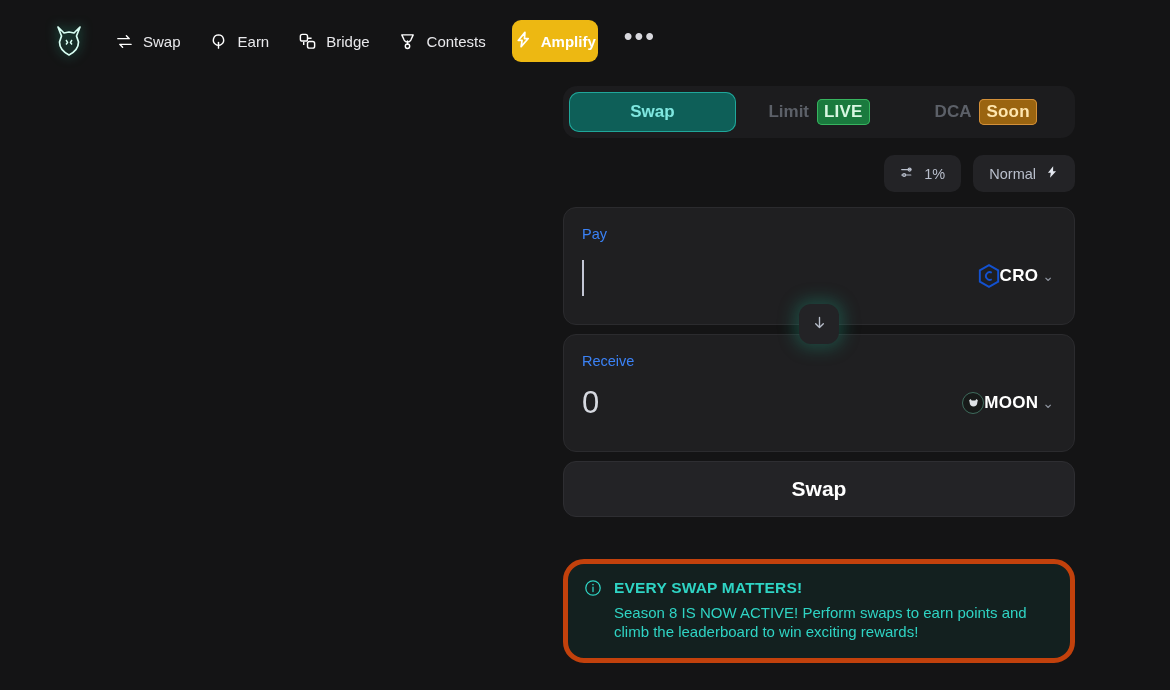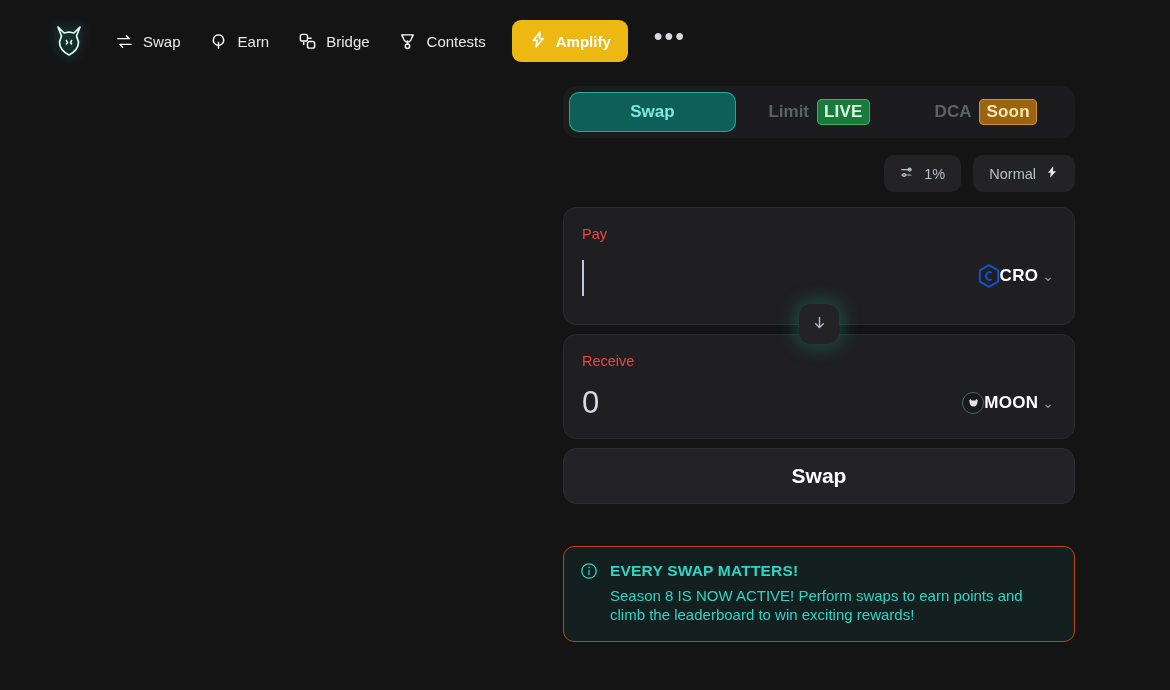--- a/index.html
+++ b/index.html
@@ -32,21 +32,21 @@
     cursor: pointer;
     border-radius: 8px;
     white-space: nowrap;
   }
   .nav-item .ico { display: flex; align-items: center; justify-content: center; width: 20px; height: 20px; }
   .nav-amplify {
     display: flex; align-items: center; gap: 8px;
     background: #edb812;
     color: #ffffff;
     font-size: 15px; font-weight: 600;
-    padding: 10px 17px;
+    padding: 10px 2px;
     border-radius: 9px;
     margin-left: 12px;
     cursor: pointer;
   }
   .nav-more {
     color: #d8d8dd;
     font-size: 25px;
     letter-spacing: 2px;
     padding: 0 14px 10px 26px;
     cursor: pointer;
@@ -111,22 +111,22 @@
 
   
   .card {
     background: #1f1f21;
     border: 1px solid #2b2b2e;
     border-radius: 13px;
     padding: 18px 20px 20px 18px;
     position: relative;
   }
   .card-pay { margin-top: 15px; height: 118px; }
-  .card-receive { margin-top: 9px; height: 105px; }
-  .card-label { color: #ef4444; font-size: 14.5px; }
+  .card-receive { margin-top: 9px; height: 118px; }
+  .card-label { color: #3b82f6; font-size: 14.5px; }
   .card-row {
     display: flex; align-items: center; justify-content: space-between;
     margin-top: 14px;
   }
   .amount {
     font-size: 31px;
     color: #d6d9e0;
     font-weight: 400;
     line-height: 40px;
   }
@@ -175,22 +175,22 @@
     display: flex; align-items: center; justify-content: center;
     color: #ffffff;
     font-size: 21px; font-weight: 700;
     cursor: pointer;
   }
 
   
   .banner {
     margin-top: 42px;
     background: #13201f;
-    border: 1px solid #c2410c;
-    border-radius: 11px;
+    border: 5px solid #c2410c;
+    border-radius: 21px;
     padding: 15px 18px 17px 16px;
     display: flex; gap: 12px;
   }
   .banner-body { color: #2fd4c4; }
   .banner-title {
     font-size: 15.5px; font-weight: 700;
     letter-spacing: .2px;
     margin-bottom: 6px;
   }
   .banner-text { font-size: 15px; line-height: 19px; }

